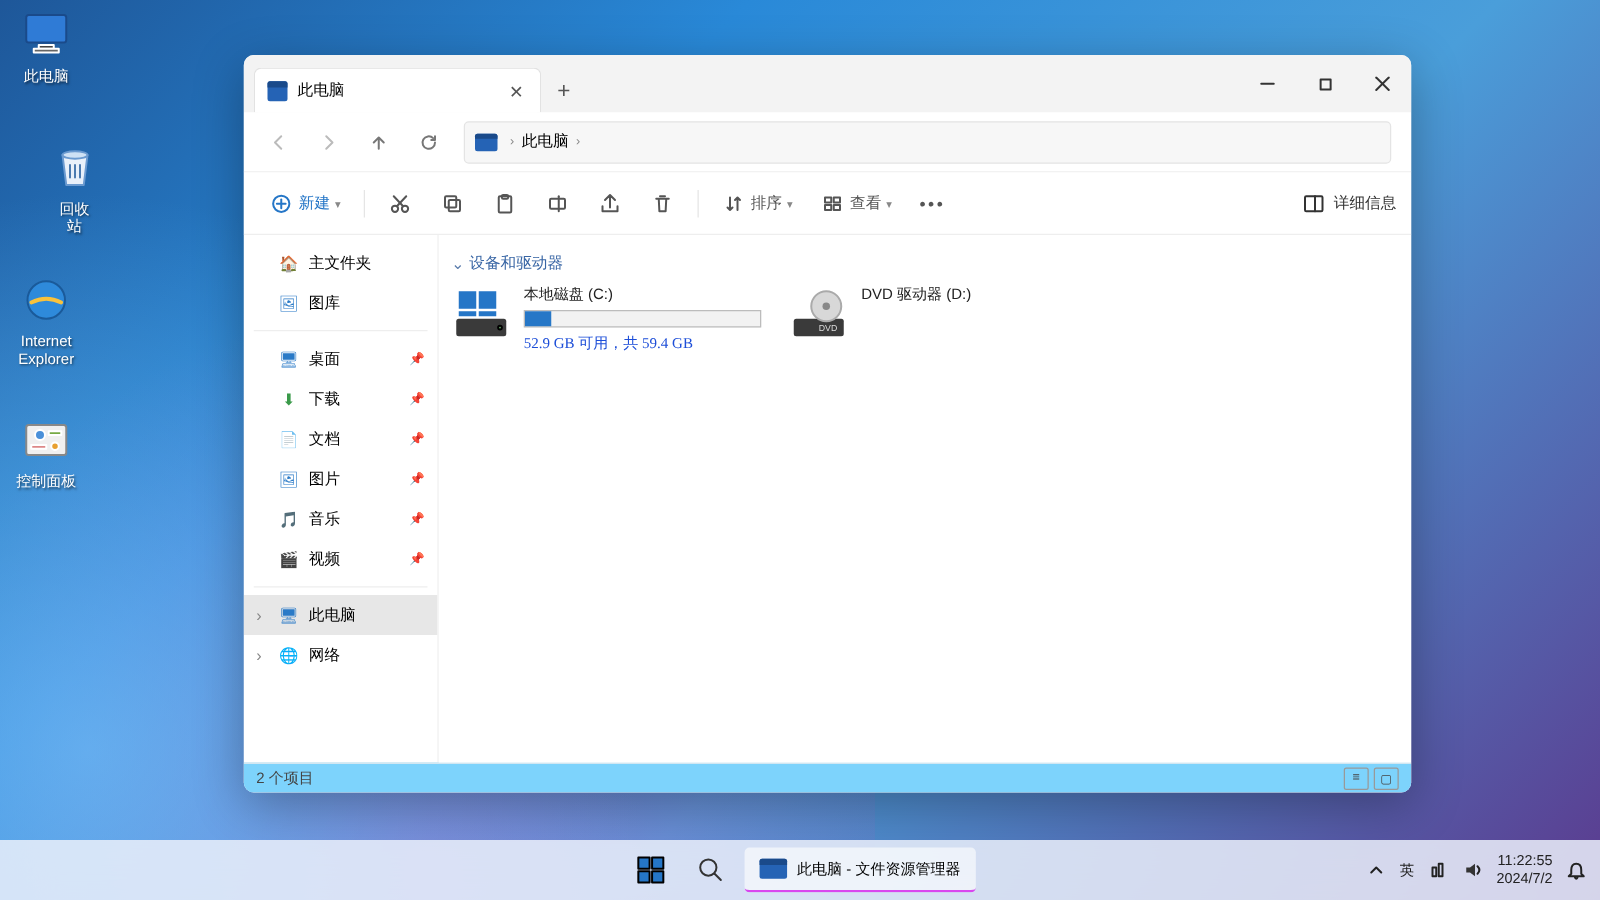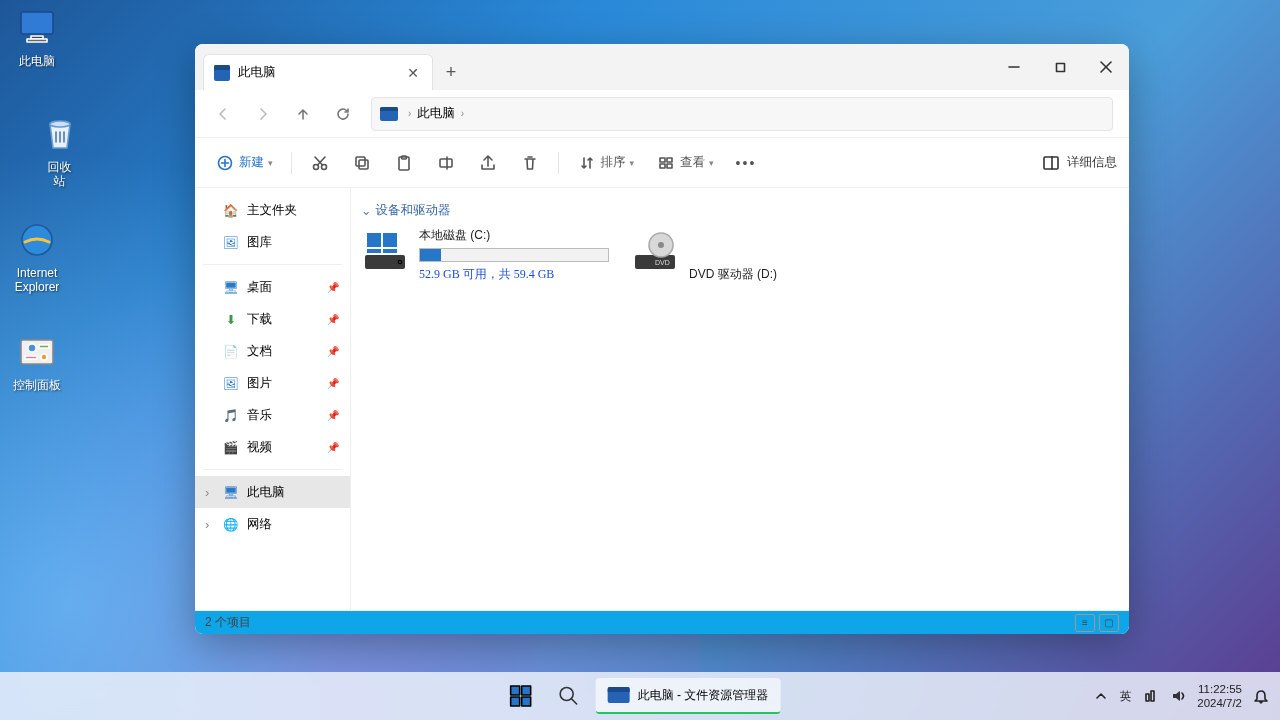--- a/index.html
+++ b/index.html
@@ -62,29 +62,29 @@
 .drives { display: flex; gap: 20px; flex-wrap: wrap; }
 .drive-item { width: 250px; display: flex; gap: 10px; }
 .drive-icon { width: 48px; height: 48px; display: flex; align-items: center; justify-content: center; }
 .drive-info { flex: 1; display: flex; flex-direction: column; gap: 4px; font-size: 12px; }
 .drive-name { color: #222; }
 .drive-bar { width: 190px; height: 14px; border: 1px solid #bcbcbc; background: #f2f2f2; position: relative; }
 .drive-bar-fill { height: 100%; background: #2677c7; }
 .drive-info .sub { color: #1d4ed8; font-family: Liberation Serif, serif; }
 
 
-.statusbar { height: 24px; border-top: 1px solid #eee; display: flex; align-items: center; padding: 0 10px; font-size: 12px; color: #444; background: #0ea5e9; }
+.statusbar { height: 24px; border-top: 1px solid #eee; display: flex; align-items: center; padding: 0 10px; font-size: 12px; color: #444; background: #7dd3fc; }
 .statusbar .view-icons { margin-left: auto; display: flex; gap: 4px;}
 .statusbar .view-icons > div { width: 20px; height: 18px; border: 1px solid #999; border-radius: 2px; display: flex; align-items: center; justify-content: center; font-size: 10px;}
 
 
 .taskbar { position: absolute; left: 0; right: 0; bottom: 0; height: 48px; background: rgba(235,240,250,0.85); backdrop-filter: blur(20px); display: flex; align-items: center; }
 .taskbar-center { position: absolute; left: 50%; transform: translateX(-50%); display: flex; align-items: center; gap: 6px;}
 .task-btn { width: 42px; height: 42px; display: flex; align-items: center; justify-content: center; border-radius: 4px;}
-.task-app { height: 36px; padding: 0 12px; display: flex; align-items: center; gap: 8px; font-size: 12px; background: rgba(255,255,255,0.6); border-radius: 4px; border-bottom: 2px solid #22c55e;}
+.task-app { height: 36px; padding: 0 12px; display: flex; align-items: center; gap: 8px; font-size: 12px; background: rgba(255,255,255,0.6); border-radius: 4px; border-bottom: 2px solid #d946ef;}
 .task-app .app-icon { width: 22px; height: 16px; background: #2563b5; border-radius: 2px; position: relative;}
 .task-app .app-icon::after{content:"";position:absolute;top:0;left:0;right:0;height:5px;background:#1a4a8a;border-radius:2px 2px 0 0;}
 .tray { margin-left: auto; display: flex; align-items: center; gap: 10px; padding-right: 10px; font-size: 11.5px; color: #222;}
 .tray .clock { text-align: right; line-height: 14px;}
 .tray-icon { width: 18px; height: 18px; display: flex; align-items: center; justify-content: center;}
 
 
 svg { stroke: currentColor; fill: none; stroke-width: 1.6; stroke-linecap: round; stroke-linejoin: round; }
 </style>
 </head>
@@ -367,21 +367,21 @@
         </div>
         <div class="drive-item" style="width:200px;">
           <div class="drive-icon">
             <svg width="48" height="48" viewBox="0 0 48 48">
                 <rect x="4" y="28" width="40" height="14" rx="2" fill="#3a3a3a" stroke="none"></rect>
                 <circle cx="30" cy="18" r="12" fill="#d8d8d8" stroke="#aaa"></circle>
                 <circle cx="30" cy="18" r="3" fill="#888" stroke="none"></circle>
                 <text x="24" y="38" fill="#ddd" font-size="7" stroke="none" font-family="sans-serif">DVD</text>
               </svg>
           </div>
-          <div class="drive-info" style="justify-content:flex-end;">
+          <div class="drive-info" style="justify-content:flex-start;">
             <div class="drive-name">DVD 驱动器 (D:)</div>
           </div>
         </div>
       </div>
     </div>
   </div>
 
   <div class="statusbar">
     <span>2 个项目</span>
     <div class="view-icons">

